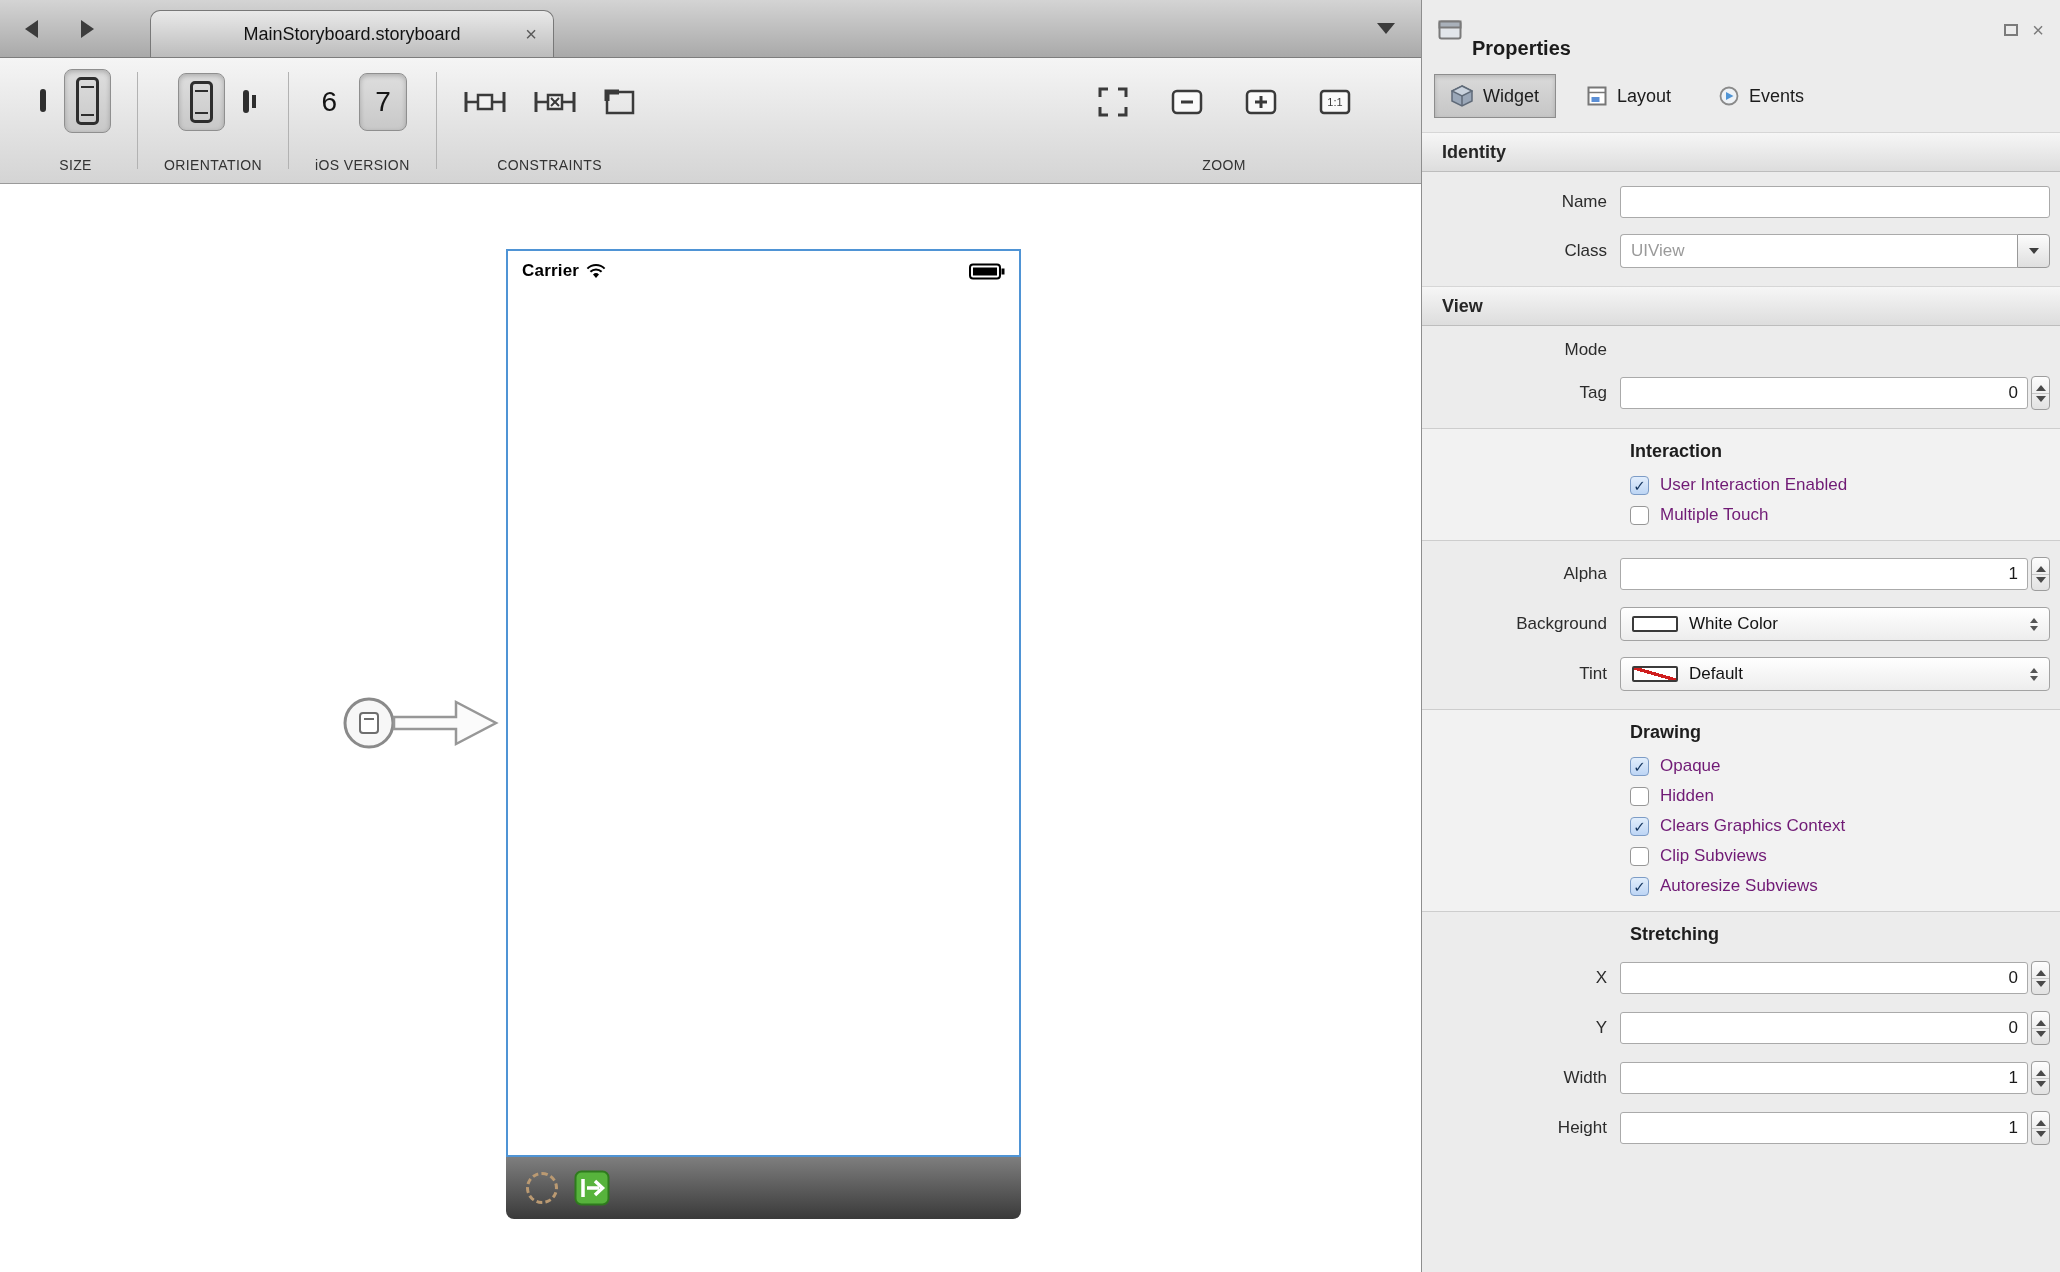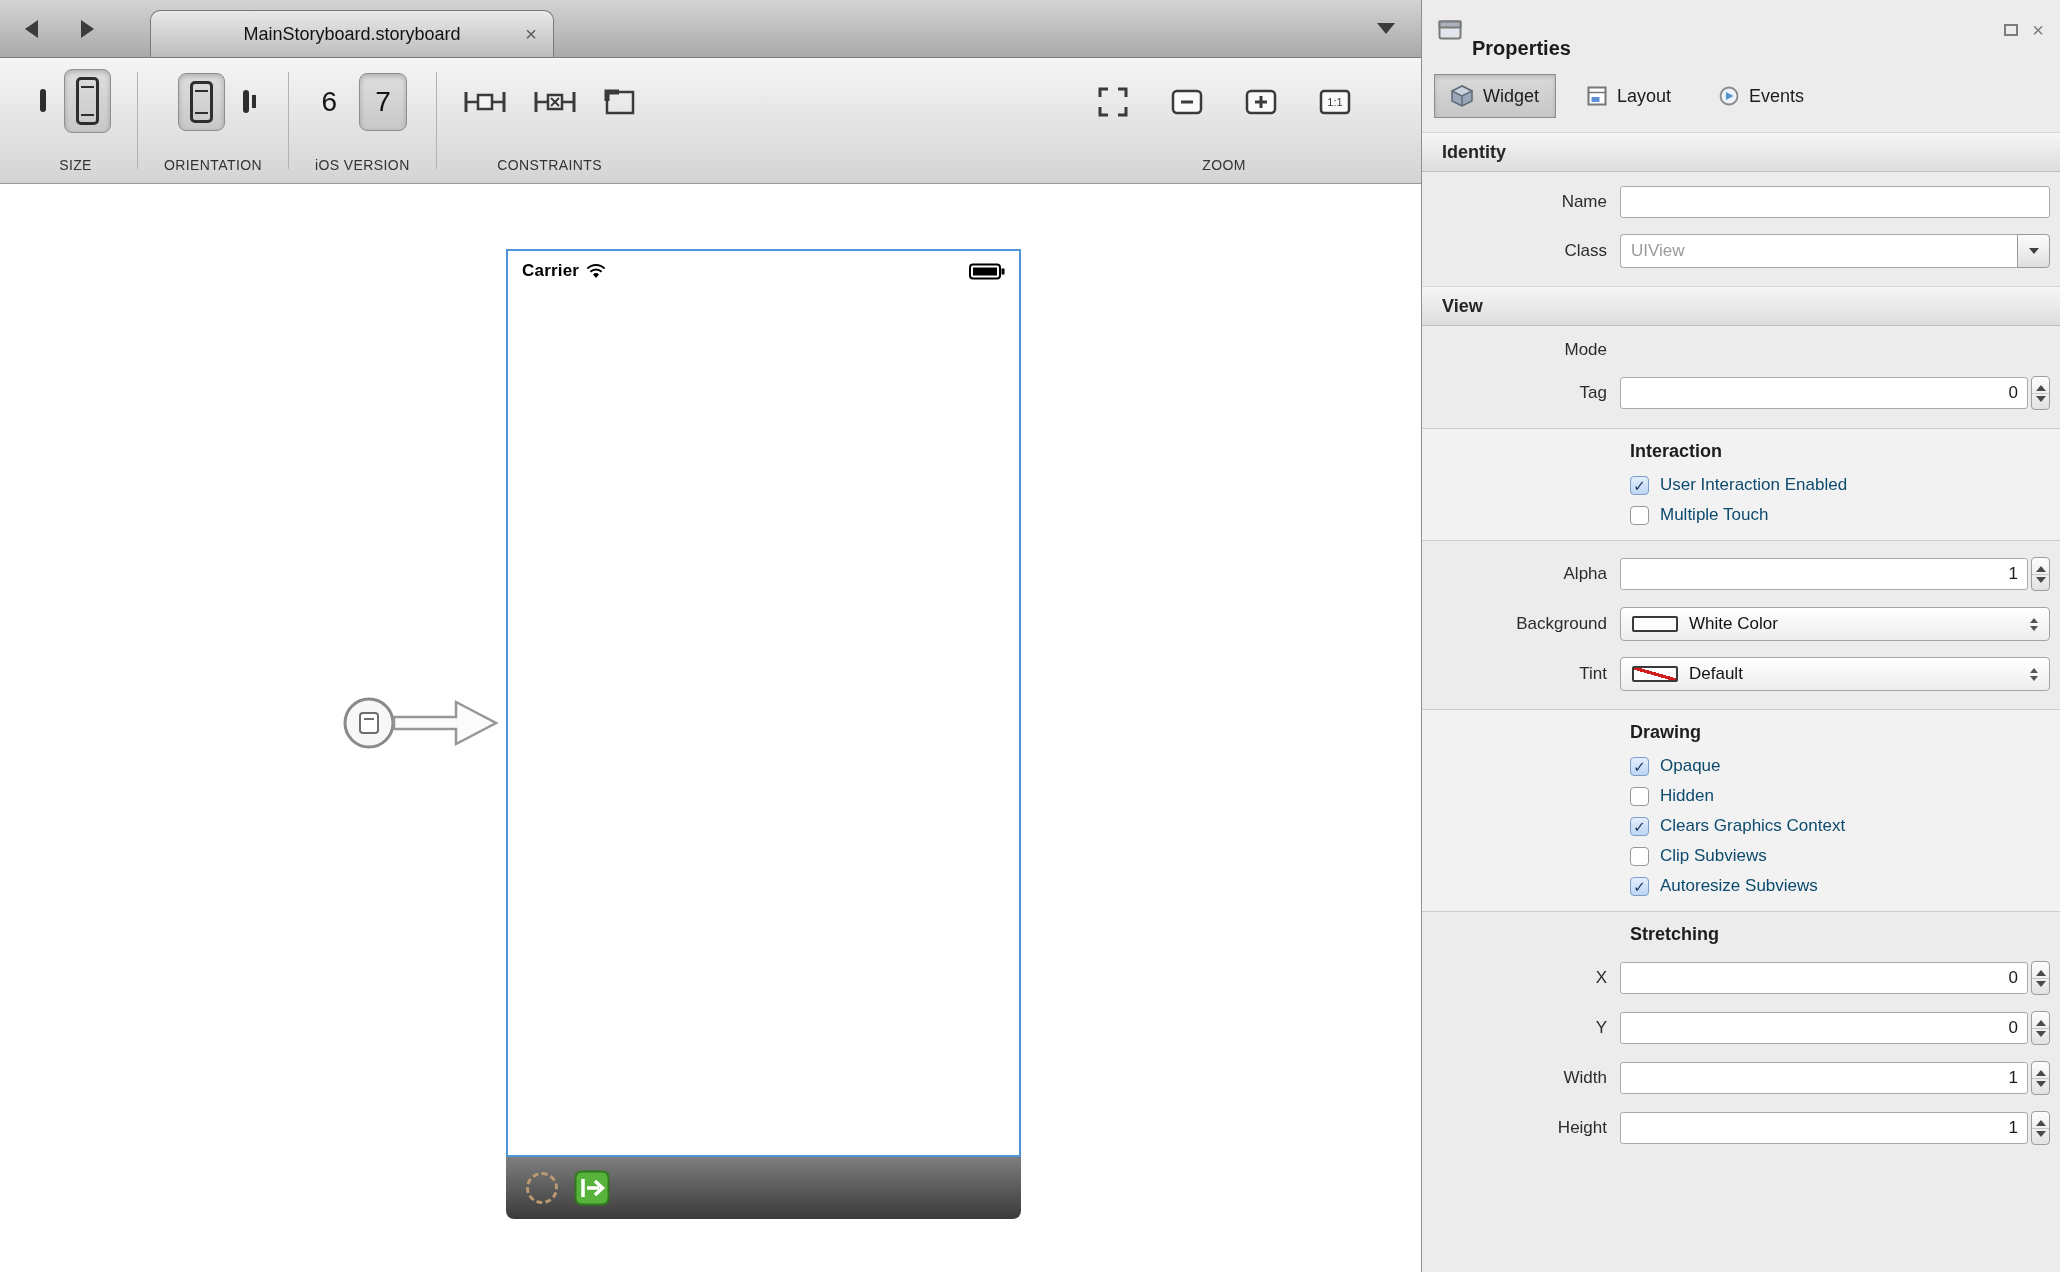--- a/index.html
+++ b/index.html
@@ -100,21 +100,21 @@
                background: linear-gradient(#fcfcfc, #dfdfdf); display: flex; align-items: center; justify-content: center; }
   .combo-btn .t-dn { border-top-color:#3e3e3e; }
   .swatch { width: 46px; height: 16px; flex: none; background: #fff; border: 2px solid #3a3a3a; border-radius: 2px; }
   .swatch.tint { background: linear-gradient(to top right, #fff 43%, #c e0000 43%); }
   .swatch.tint { background: linear-gradient(to top right, #ffffff 43%, #cf1d1d 43%, #cf1d1d 57%, #ffffff 57%); }
   .grouptitle { padding: 12px 0 8px 208px; font-size: 18px; font-weight: bold; color: #1d1d1d; }
   .chkrow { display: flex; align-items: center; padding: 5px 0 5px 208px; gap: 11px; }
   .cb { width: 19px; height: 19px; flex: none; background: #fff; border: 1px solid #979797; border-radius: 4px;
         font-size: 15px; font-weight: bold; color: #14355e; display: flex; align-items: center; justify-content: center; line-height: 1; }
   .cb:not(:empty) { background: linear-gradient(#e2eefc, #bdd5f4); border-color: #7d9cc6; }
-  .cbl { font-size: 17px; color: #0c4a6e; }
+  .cbl { font-size: 17px; color: #701a75; }
   .pad-b { padding-bottom: 10px; }
   svg { display: block; }
 </style>
 </head>
 <body>
 
 <div class="app">
 
   <div class="editor">
 

